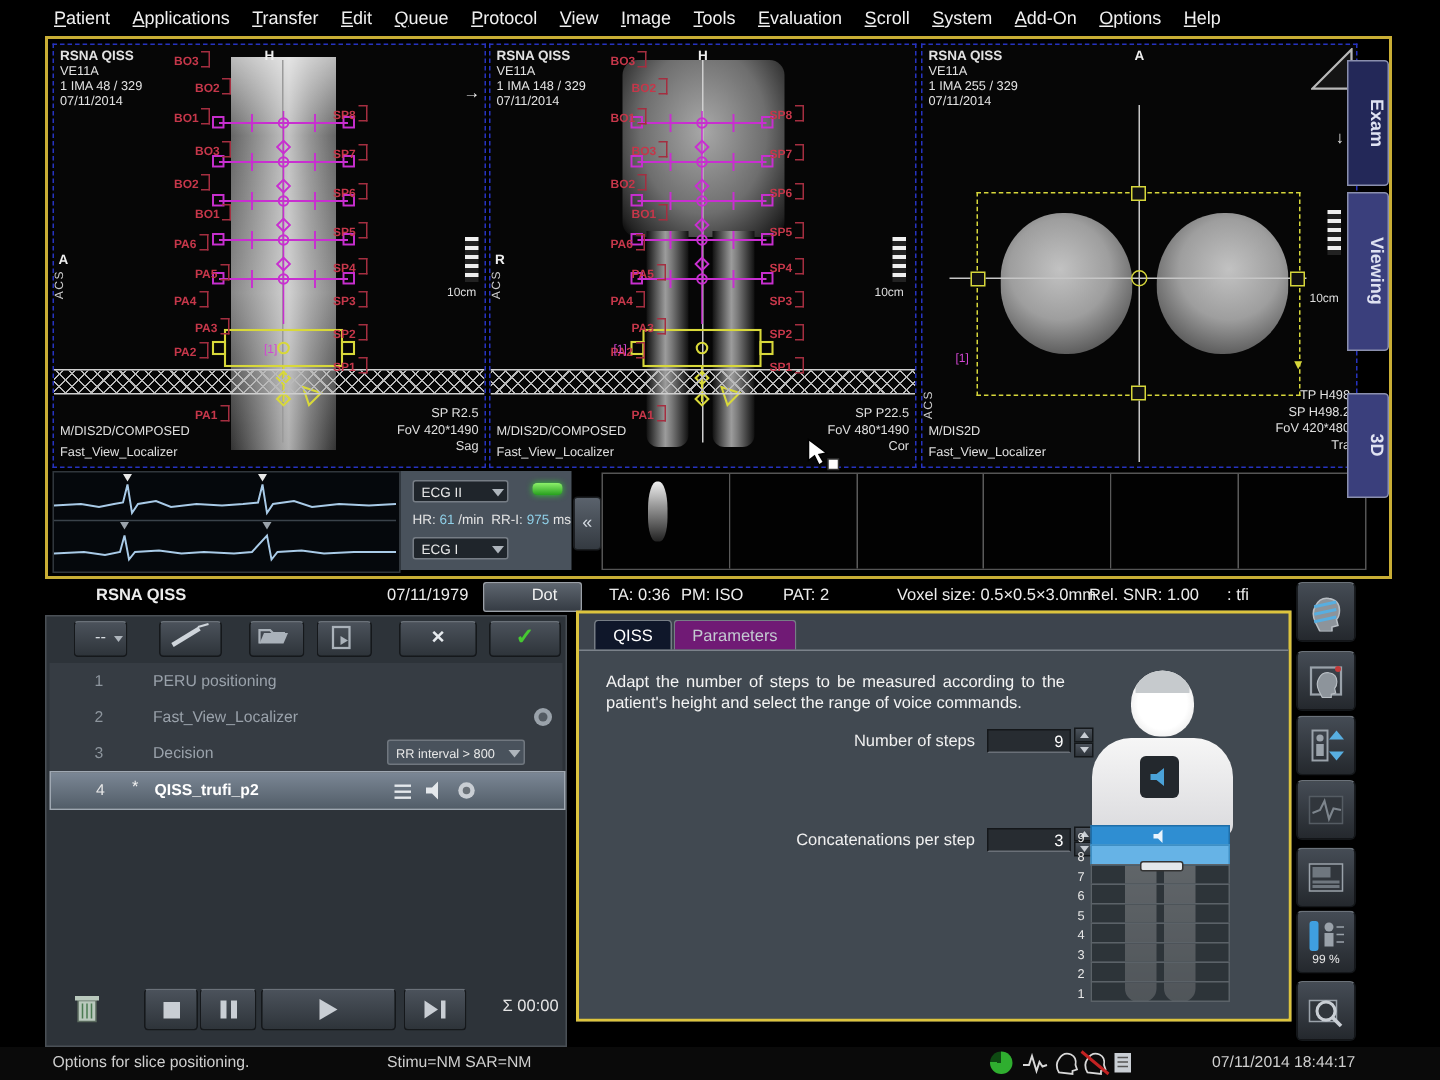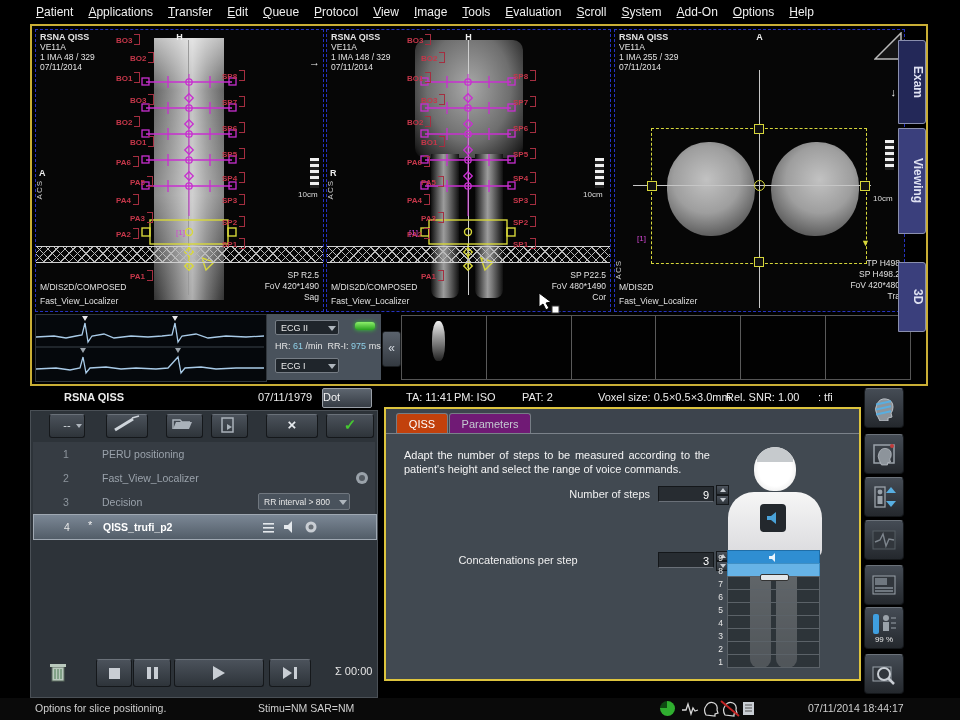--- a/index.html
+++ b/index.html
@@ -55,37 +55,37 @@
   .cell:last-child{border-right:none;}
   .thumb{position:absolute;left:30px;top:5px;width:13px;height:40px;border-radius:45% 45% 40% 40%;
     background:linear-gradient(#f0f0f0,#9a9a9a 40%,#555 75%,#222);}
   
   .side-tab{position:absolute;left:898px;width:26px;writing-mode:vertical-rl;text-align:center;
     font-size:12px;font-weight:bold;color:#dfe2f2;border:1px solid #8a8fae;border-radius:0 3px 3px 0;}
   
   #pbar{position:absolute;left:30px;top:388px;width:900px;height:20px;font-size:11px;color:#ececec;}
   #pbar .t{position:absolute;top:3px;white-space:nowrap;}
   #dot-btn{position:absolute;left:292px;top:0;width:48px;height:18px;background:linear-gradient(#5d656f,#363c44);
-    border:1px solid #9aa0a8;border-radius:2px;line-height:17px;font-size:11px;color:#f2f2f2;}
+    border:1px solid #9aa0a8;border-radius:2px;text-align:center;line-height:17px;font-size:11px;color:#f2f2f2;padding-left:16px;}
   
   #lpanel{position:absolute;left:30px;top:410px;width:348px;height:288px;background:#2d3339;border:1px solid #4a5056;box-sizing:border-box;}
   .btn{position:absolute;background:linear-gradient(#4b525b,#2e343a);border:1px solid #15181b;border-top-color:#6a7179;border-radius:3px;}
   .qrow{position:absolute;left:2px;width:342px;height:24px;background:#363c43;border-bottom:1px solid #272c31;font-size:10.5px;}
   .qrow .num{position:absolute;left:30px;top:6px;color:#8d959d;}
   .qrow .qlbl{position:absolute;left:69px;top:6px;color:#9aa2ab;}
   .qrow.sel{background:linear-gradient(#7b8795,#525d68);border:1px solid #9fa8b2;}
   .qrow.sel .qlbl{color:#fff;font-weight:bold;}
   .qrow.sel .num{color:#e8e8e8;}
   .mini{position:absolute;top:5px;width:14px;height:14px;}
   
   .ticon{margin:auto;}
   
   #dialog{position:absolute;left:384px;top:407px;width:477px;height:274px;border:2px solid #ddc43e;background:#3d444d;box-sizing:border-box;}
   .tab{position:absolute;top:4px;height:20px;font-size:11px;text-align:center;line-height:20px;border:1px solid #767d85;border-bottom:none;border-radius:3px 3px 0 0;}
-  .tab.active{background:#c2410c;color:#fff;}
+  .tab.active{background:#0f172a;color:#fff;}
   .tab.inactive{background:#701a75;color:#c4cad1;}
   #dlg-body{position:absolute;left:0;top:24px;right:0;bottom:0;background:#414951;border-top:1px solid #7b828a;}
   #instr{position:absolute;left:18px;top:14px;width:306px;font-size:11px;color:#f4f4f4;line-height:14px;text-align:justify;}
   .fldlbl{position:absolute;width:230px;text-align:right;font-size:11px;color:#f0f0f0;}
   .fldbox{position:absolute;width:56px;height:16px;background:#272c31;border:1px solid #14171a;border-bottom-color:#6a7078;
     font-size:11px;color:#fff;text-align:right;line-height:16px;padding-right:4px;box-sizing:border-box;}
   .spin{position:absolute;width:13px;height:18px;}
   .spin div{height:8px;background:linear-gradient(#4b525b,#2e343a);border:1px solid #15181b;position:relative;}
   .spin div::after{content:"";position:absolute;left:3px;width:0;height:0;border-left:3px solid transparent;border-right:3px solid transparent;}
   .spin .up::after{top:2px;border-bottom:4px solid #c8cdd3;}
@@ -392,21 +392,21 @@
   </div>
 
   <div class="side-tab" style="top:40px;height:82px;background:#232858;">Exam</div>
   <div class="side-tab" style="top:128px;height:104px;background:#3a3f7c;">Viewing</div>
   <div class="side-tab" style="top:262px;height:68px;background:#3a3f7c;">3D</div>
 
   <div id="pbar">
     <span class="t" style="left:34px;font-weight:bold;">RSNA QISS</span>
     <span class="t" style="left:228px;">07/11/1979</span>
     <div id="dot-btn"><span>Dot</span></div>
-    <span class="t" style="left:376px;">TA: 11:41</span>
+    <span class="t" style="left:376px;">TA: 0:36</span>
     <span class="t" style="left:424px;">PM: ISO</span>
     <span class="t" style="left:492px;">PAT: 2</span>
     <span class="t" style="left:568px;">Voxel size: 0.5×0.5×3.0mm</span>
     <span class="t" style="left:696px;">Rel. SNR: 1.00</span>
     <span class="t" style="left:788px;">: tfi</span>
   </div>
 
   <div id="lpanel">
 
     <div class="btn" style="left:18px;top:3px;width:34px;height:22px;color:#d8dde2;font-size:11px;text-align:center;line-height:20px;">
@@ -506,21 +506,21 @@
     <div class="tab active" style="left:10px;width:50px;"><span>QISS</span></div>
     <div class="tab inactive" style="left:63px;width:80px;"><span>Parameters</span></div>
     <div id="dlg-body">
       <div id="instr">Adapt the number of steps to be measured according to the patient's height and select the range of voice commands.</div>
       <span class="fldlbl" style="left:34px;top:54px;">Number of steps</span>
       <div class="fldbox" style="left:272px;top:52px;"><span>9</span></div>
       <div class="spin" style="left:330px;top:51px;">
           <div class="up"></div>
           <div class="dn"></div>
         </div>
-      <span class="fldlbl" style="left:17px;top:120px;text-align:center;">Concatenations per step</span>
+      <span class="fldlbl" style="left:34px;top:120px;">Concatenations per step</span>
       <div class="fldbox" style="left:272px;top:118px;"><span>3</span></div>
       <div class="spin" style="left:330px;top:117px;">
           <div class="up"></div>
           <div class="dn"></div>
         </div>
 
       <div class="abs" style="left:368px;top:13px;width:42px;height:44px;border-radius:50% 50% 46% 46%;background:radial-gradient(#ffffff 55%,#dcdcdc);overflow:hidden;">
         <div style="position:absolute;top:0;left:3px;right:3px;height:15px;border-radius:50% 50% 0 0;background:#c6cacd;"></div>
       </div>
       <div class="abs" style="left:342px;top:58px;width:94px;height:66px;background:linear-gradient(#f6f6f6,#dadadd);border-radius:26px 26px 8px 8px;"></div>

